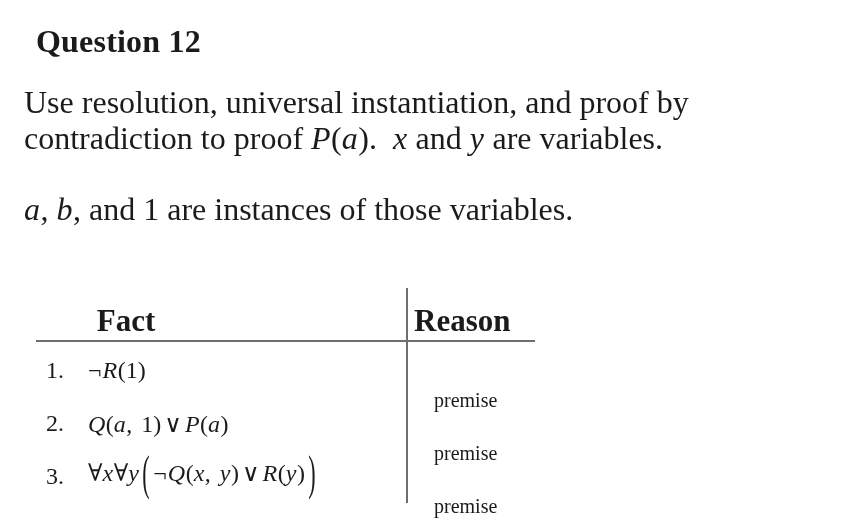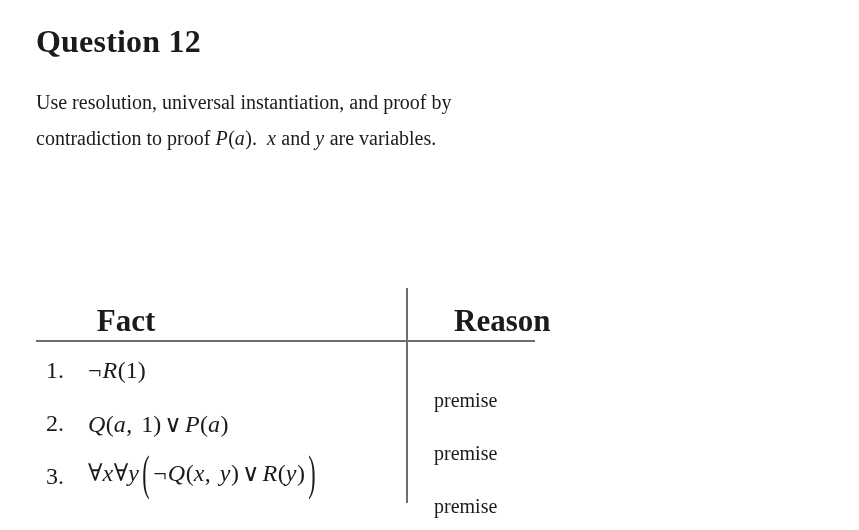--- a/index.html
+++ b/index.html
@@ -27,22 +27,22 @@
     top: 24px;
     font-size: 32px;
     font-weight: bold;
     letter-spacing: 0.2px;
     line-height: 1.1;
     white-space: nowrap;
     text-align: center;
   }
   .para {
     position: absolute;
-    left: 36px;
-    font-size: 20px;
+    left: 24px;
+    font-size: 32px;
     line-height: 36px;
     white-space: nowrap;
   }
   #para1 { top: 84px; }
   #para2 { top: 191px; }
   .mi {
     font-style: italic;
     font-family: "Liberation Serif", "DejaVu Serif", serif;
     padding-right: 0.5px;
   }
@@ -79,21 +79,20 @@
   #th-fact {
     left: 36px;
     top: 303px;
     width: 180px;
     text-align: center;
   }
   #th-reason {
     left: 414px;
     top: 303px;
     text-align: left;
-    margin-left: 40px;
   }
   .rownum {
     position: absolute;
     left: 46px;
     font-size: 24px;
     white-space: nowrap;
   }
   .fact {
     position: absolute;
     left: 88px;
@@ -139,20 +138,23 @@
 
 <div class="page">
 
   <div class="title">Question 12</div>
 
   <div class="para" id="para1">
     <div><span>Use resolution, universal instantiation, and proof by</span></div>
     <div><span>contradiction to proof </span><span class="mi">P</span><span class="mn">(</span><span class="mi">a</span><span class="mn">)</span><span class="mn">.</span>&nbsp;&nbsp;<span class="mi">x</span><span> and </span><span class="mi">y</span><span> are variables.</span></div>
   </div>
 
+  <div class="para" id="para2">
+    <span class="mi">a</span><span>, </span><span class="mi">b</span><span>, and </span><span class="mn">1</span><span> are instances of those variables.</span>
+  </div>
 
   <div class="table">
 
     <div class="vrule"></div>
     <div class="hrule"></div>
 
     <div class="th" id="th-fact">Fact</div>
     <div class="th" id="th-reason">Reason</div>
 
     <div class="rownum r1">1.</div>

